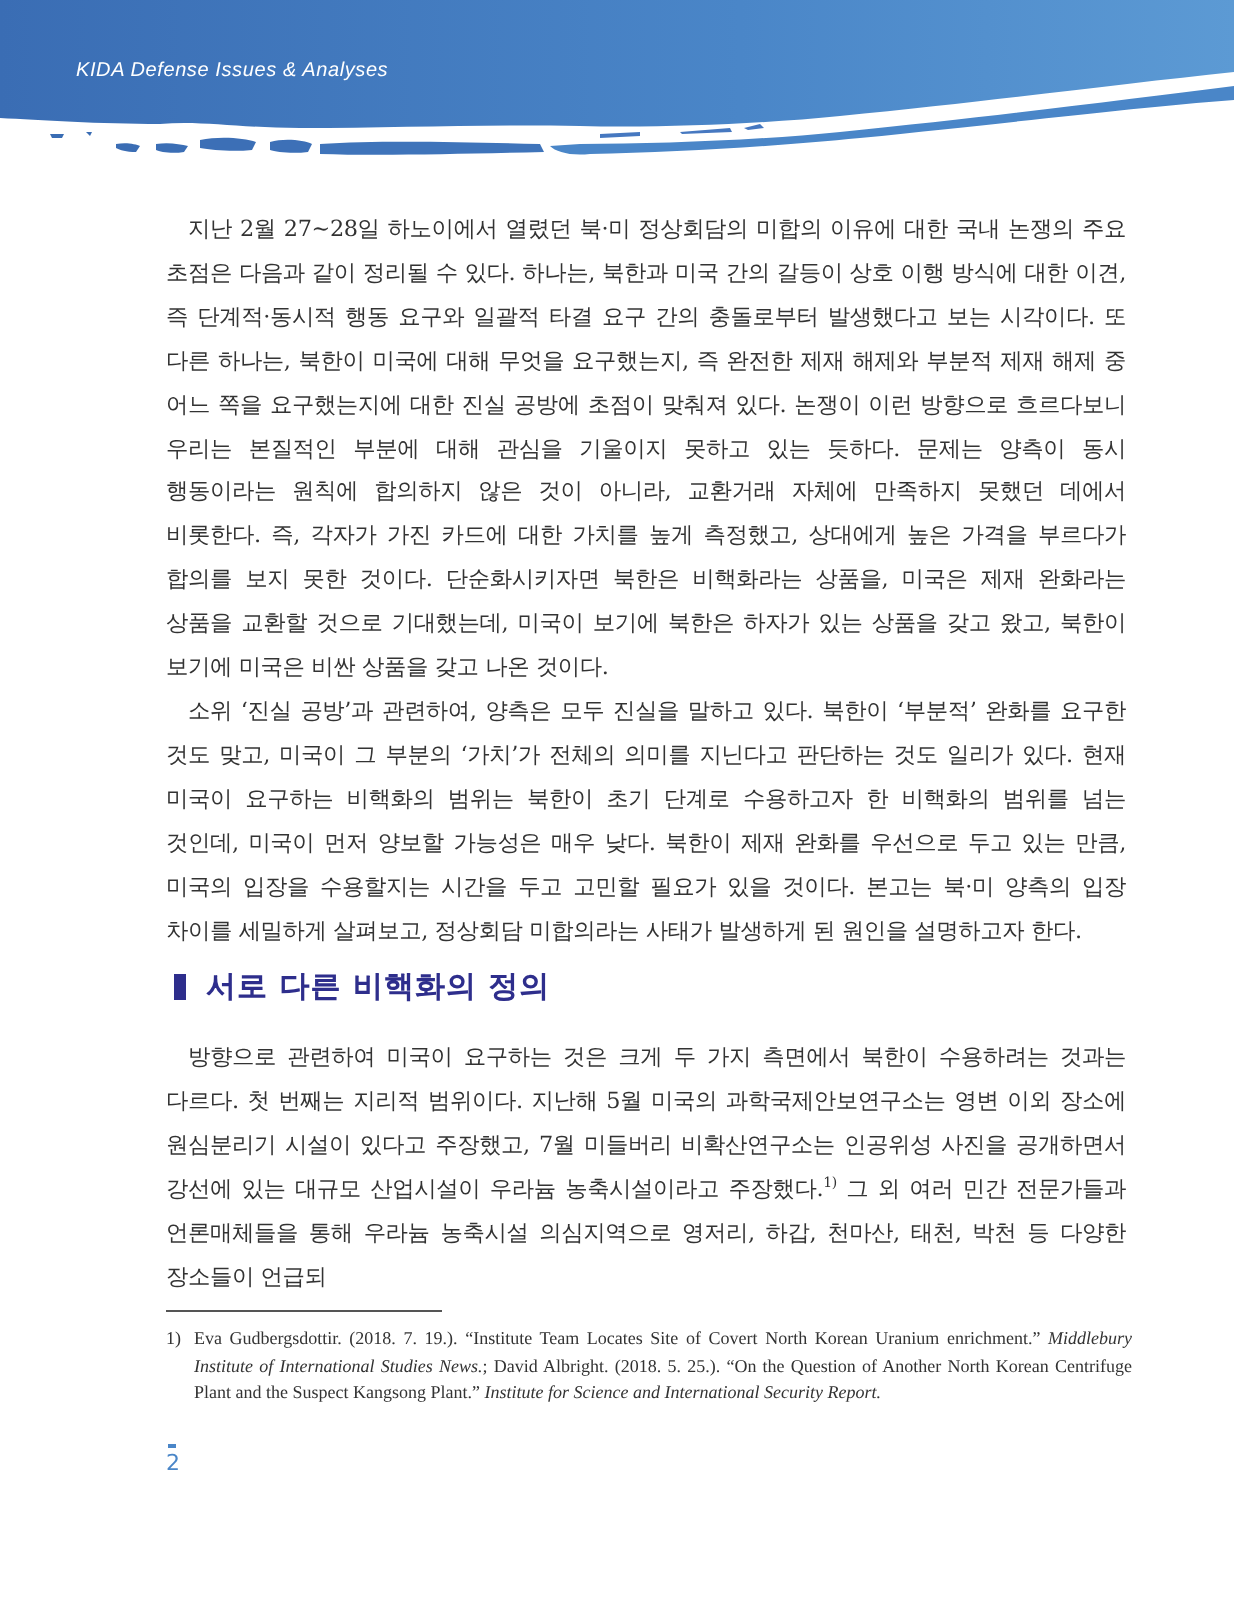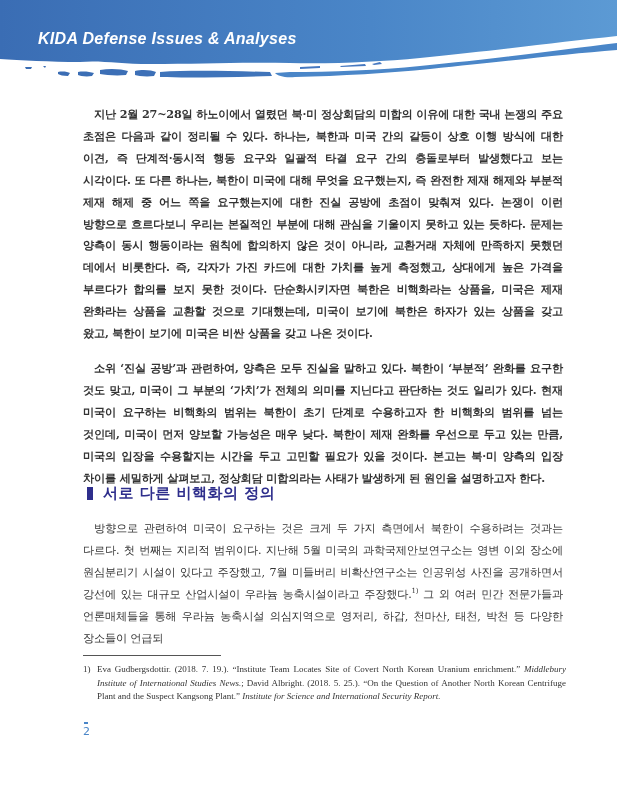--- a/index.html
+++ b/index.html
@@ -22,42 +22,41 @@
       width: 617px;
       height: 90px;
     }
     .banner svg { display: block; }
     .series-title {
       position: absolute;
       left: 38px;
       top: 30px;
       font-family: "Liberation Sans", "DejaVu Sans", sans-serif;
       font-style: italic;
-      font-weight: bold;
-      font-size: 16px;
+      font-weight: normal;
+      font-size: 10px;
       color: #ffffff;
       letter-spacing: 0.3px;
     }
     .content {
       position: absolute;
       left: 83px;
       top: 104px;
       width: 480px;
-      font-weight: bold;
     }
     .para {
       margin: 0;
       font-size: 11.2px;
       line-height: 21.9px;
       text-align: justify;
       text-indent: 11px;
       word-break: keep-all;
       letter-spacing: -0.2px;
     }
-    .para + .para { margin-top: 13px; }
+    .para + .para { }
     .section-heading {
       position: absolute;
       left: 87px;
       top: 484px;
       font-family: "DejaVu Sans", "Liberation Sans", sans-serif;
       font-size: 15px;
       font-weight: bold;
       color: #2e2e8c;
       display: flex;
       align-items: center;

